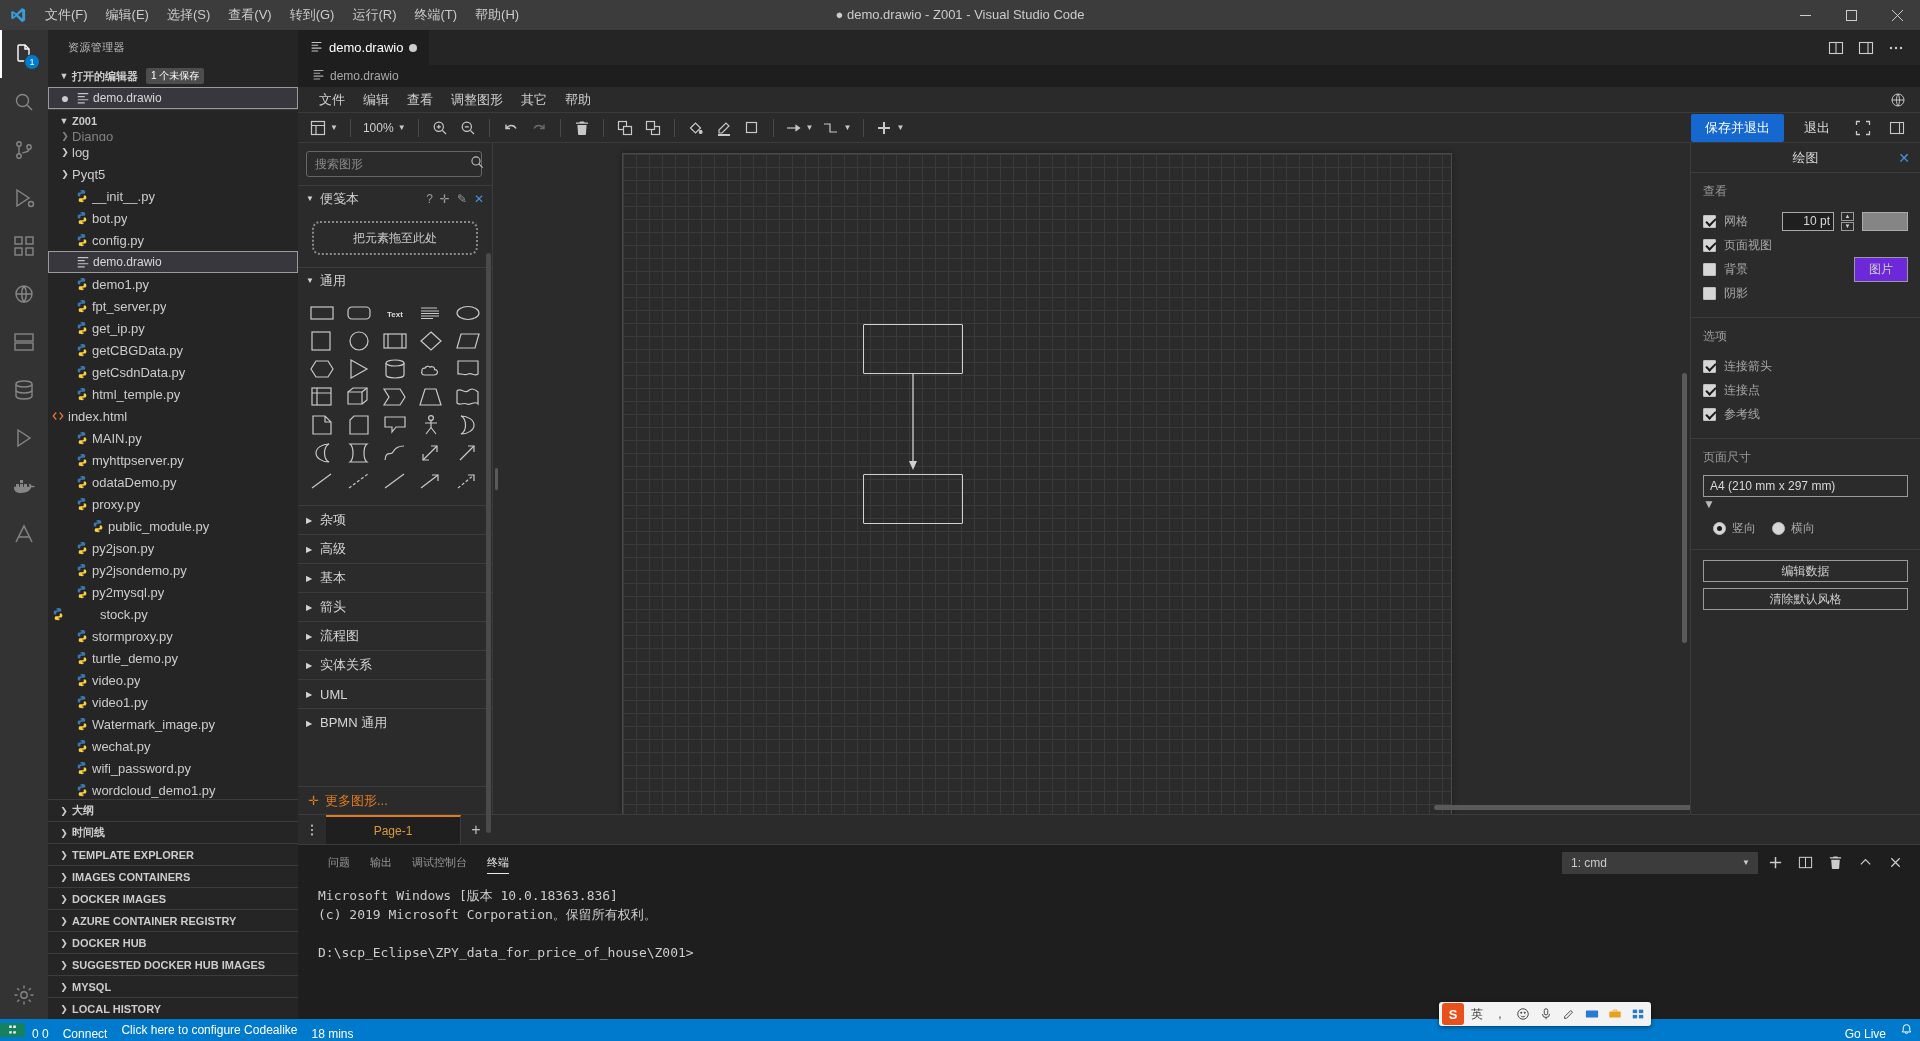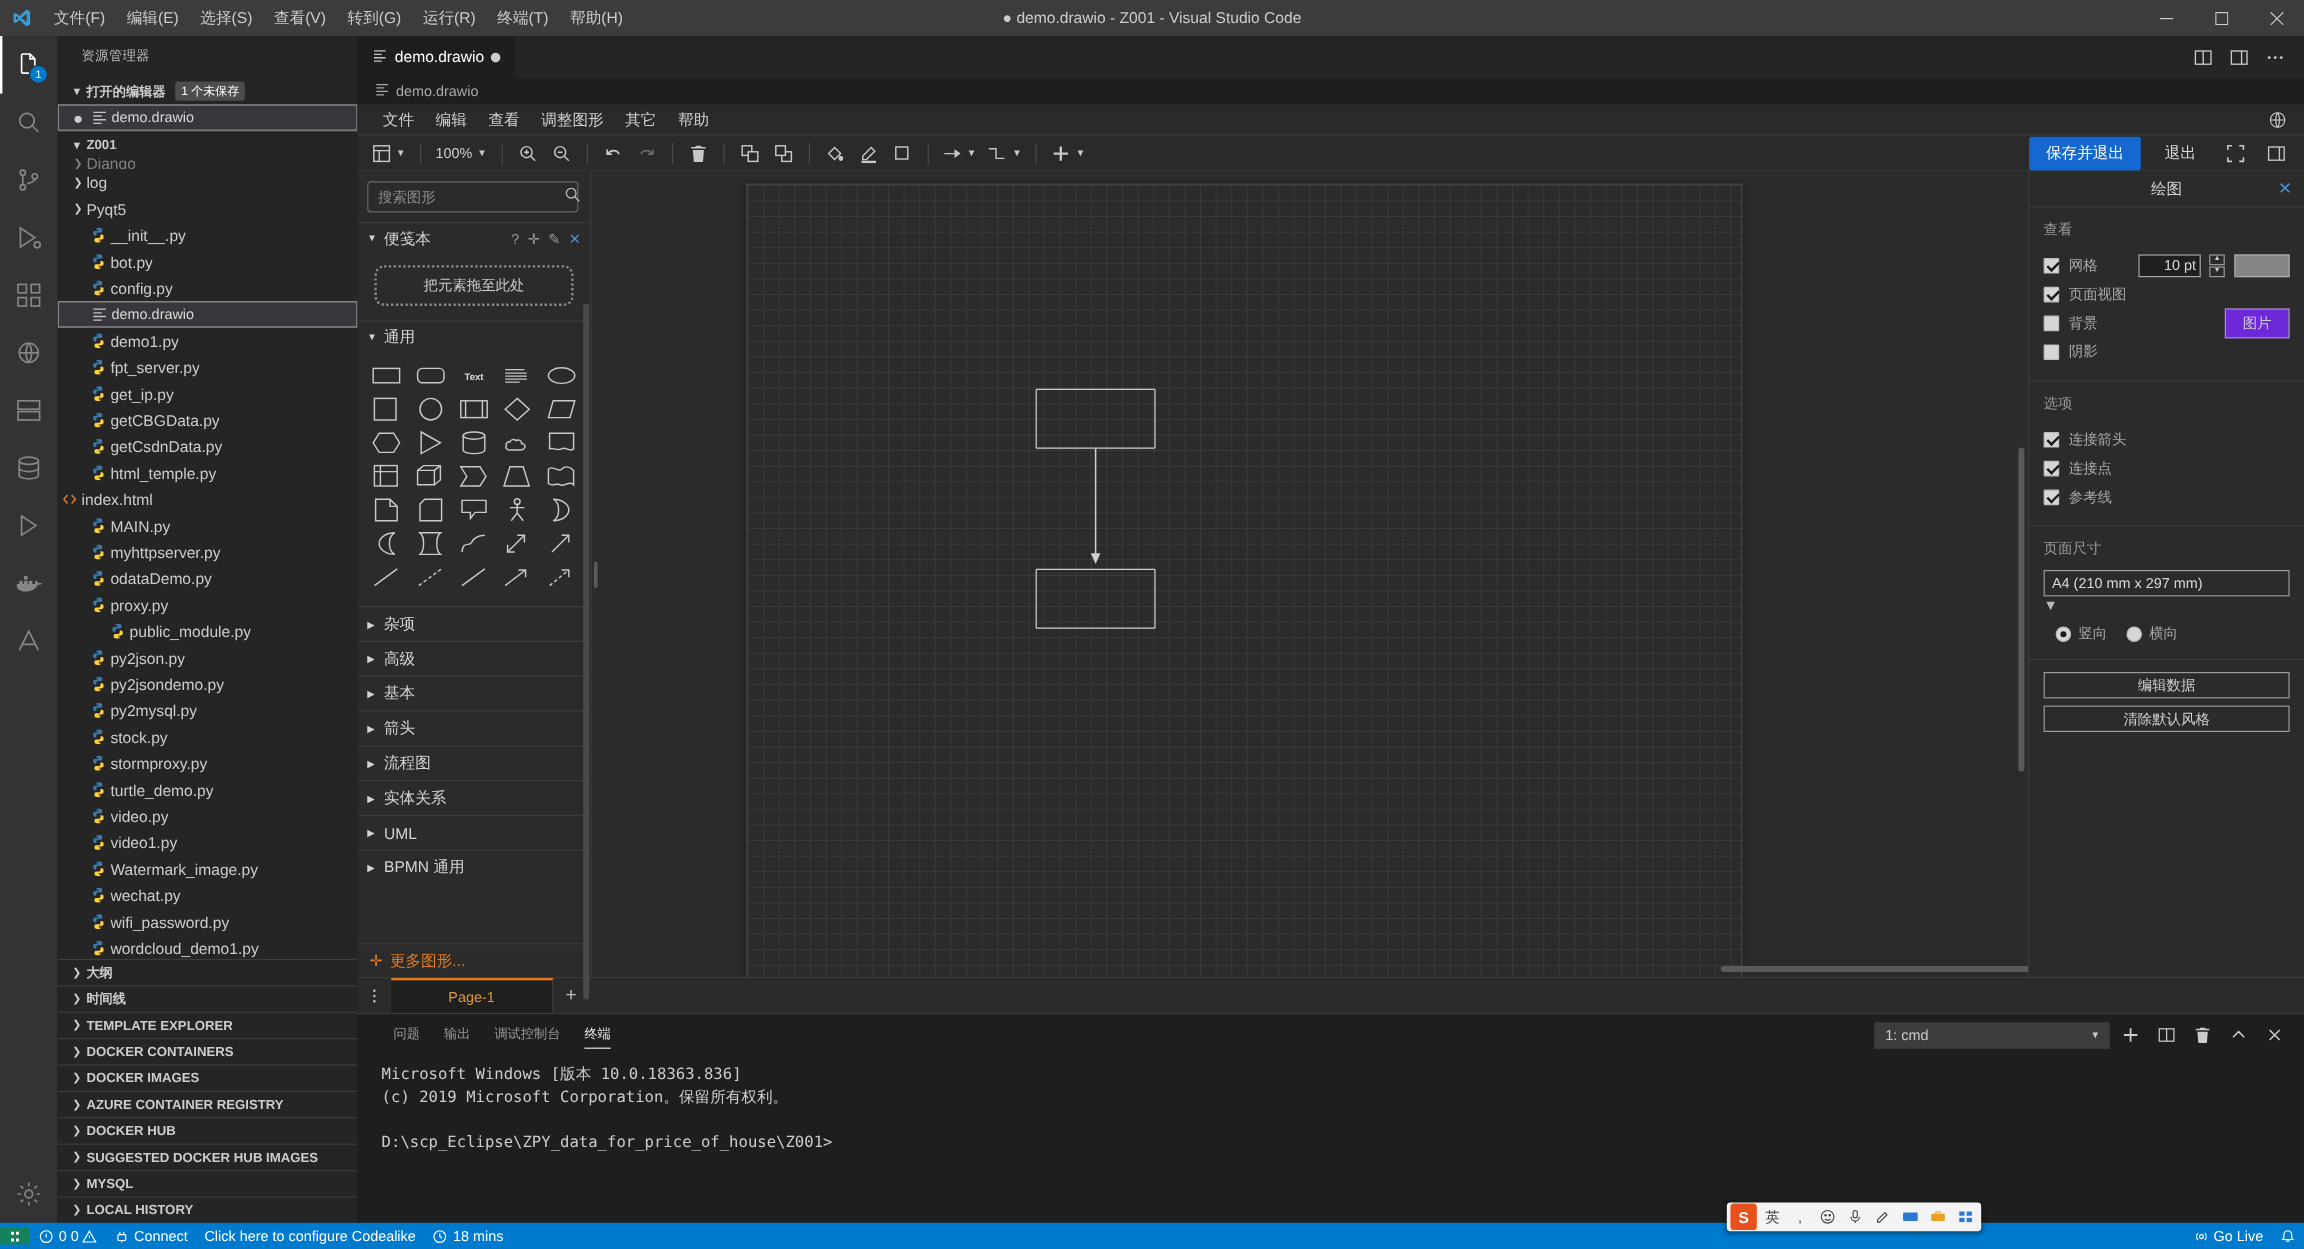--- a/index.html
+++ b/index.html
@@ -292,21 +292,21 @@
   .term-body {
     flex: 1 1 auto; padding: 6px 0 0 20px; font-family: "DejaVu Sans Mono", "Liberation Mono", monospace;
     font-size: 13px; color: #cccccc; line-height: 19px; overflow: hidden;
   }
 
   
   .statusbar {
     height: 22px; flex: 0 0 22px; background: #007acc; display: flex; align-items: center;
     color: #ffffff; font-size: 12px;
   }
-  .sb-item { display: flex; align-items: center; gap: 4px; padding: 0 7px; height: 14px; white-space: nowrap; }
+  .sb-item { display: flex; align-items: center; gap: 4px; padding: 0 7px; height: 14px; white-space: nowrap; flex-direction: column; }
   .sb-item svg { width: 13px; height: 13px; }
   .sb-right { margin-left: auto; display: flex; align-items: center; }
 
   
   .ime {
     position: absolute; left: 1439px; top: 1002px; height: 24px; background: #f3f3f3;
     display: flex; align-items: center; border-radius: 3px; box-shadow: 0 1px 4px rgba(0,0,0,.5);
     padding: 0 3px; gap: 3px; z-index: 50;
   }
   .ime .sogou {
@@ -645,21 +645,21 @@
             </div>
             <div class="row" style="padding-left: 24px;">
               <span class="ficon">
                 <svg viewBox="0 0 16 16">
                   <path fill="#3c78aa" d="M7.9 1C5.8 1 6 2 6 2v1.6h2v.4H4.9S3 3.8 3 6.2 4.6 8.6 4.6 8.6H6V7s0-1.6 1.6-1.6h2.6s1.5.05 1.5-1.45V2.5S11.9 1 7.9 1zM6.8 2.1a.6.6 0 1 1 0 1.2.6.6 0 0 1 0-1.2z"></path>
                   <path fill="#fdd13f" d="M8.1 15c2.1 0 1.9-1 1.9-1v-1.6H8v-.4h3.1s1.9.2 1.9-2.2-1.6-2.4-1.6-2.4H10V9s0 1.6-1.6 1.6H5.8s-1.5-.05-1.5 1.45v1.45S4.1 15 8.1 15zm1.1-1.1a.6.6 0 1 1 0-1.2.6.6 0 0 1 0 1.2z"></path>
                 </svg>
               </span>
               <span class="lbl">py2mysql.py</span>
             </div>
-            <div class="row" style="padding-left: 24px;">
+            <div class="row" style=" gap: 32px;">
               <span class="ficon">
                 <svg viewBox="0 0 16 16">
                   <path fill="#3c78aa" d="M7.9 1C5.8 1 6 2 6 2v1.6h2v.4H4.9S3 3.8 3 6.2 4.6 8.6 4.6 8.6H6V7s0-1.6 1.6-1.6h2.6s1.5.05 1.5-1.45V2.5S11.9 1 7.9 1zM6.8 2.1a.6.6 0 1 1 0 1.2.6.6 0 0 1 0-1.2z"></path>
                   <path fill="#fdd13f" d="M8.1 15c2.1 0 1.9-1 1.9-1v-1.6H8v-.4h3.1s1.9.2 1.9-2.2-1.6-2.4-1.6-2.4H10V9s0 1.6-1.6 1.6H5.8s-1.5-.05-1.5 1.45v1.45S4.1 15 8.1 15zm1.1-1.1a.6.6 0 1 1 0-1.2.6.6 0 0 1 0 1.2z"></path>
                 </svg>
               </span>
               <span class="lbl">stock.py</span>
             </div>
             <div class="row" style="padding-left: 24px;">
               <span class="ficon">
@@ -744,21 +744,21 @@
         <div class="sect-head">
           <span class="tw">❯</span>
           <span>时间线</span>
         </div>
         <div class="sect-head">
           <span class="tw">❯</span>
           <span>TEMPLATE EXPLORER</span>
         </div>
         <div class="sect-head">
           <span class="tw">❯</span>
-          <span>DOCKER CONTAINERS</span>
+          <span>IMAGES CONTAINERS</span>
         </div>
         <div class="sect-head">
           <span class="tw">❯</span>
           <span>DOCKER IMAGES</span>
         </div>
         <div class="sect-head">
           <span class="tw">❯</span>
           <span>AZURE CONTAINER REGISTRY</span>
         </div>
         <div class="sect-head">

